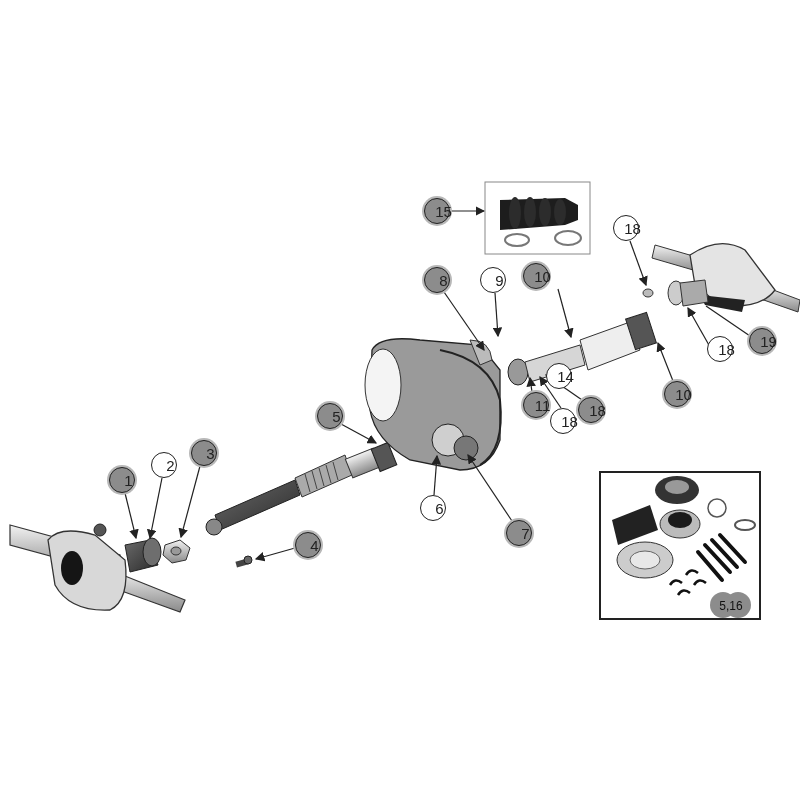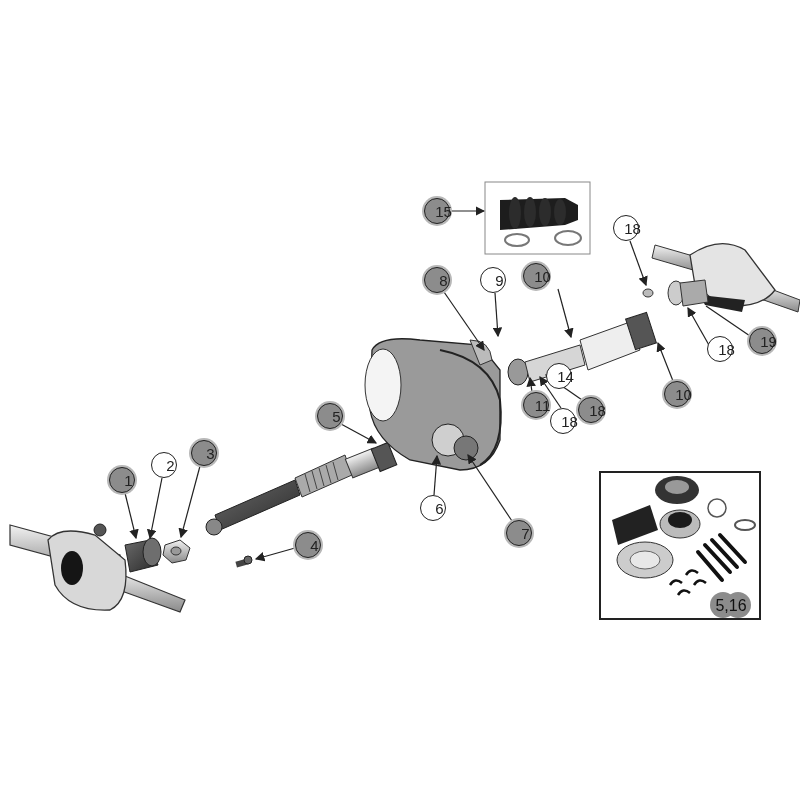--- a/index.html
+++ b/index.html
@@ -1,21 +1,21 @@
 <!DOCTYPE html>
 <html><head>
 <meta charset="utf-8">
 <style>
   html,body{margin:0;padding:0;background:#fff;}
   #stage{position:relative;width:800px;height:800px;background:#ffffff;overflow:hidden;font-family:"Liberation Sans",sans-serif;}
   svg.art{position:absolute;left:0;top:0;width:800px;height:800px;}
   .callout{position:absolute;width:26px;height:26px;border-radius:50%;box-sizing:border-box;border:1.5px solid #222;display:flex;align-items:center;justify-content:center;font-size:15px;color:#222;line-height:1;padding-left:13px;}
   .callout.filled{background:#8c8c8c;box-shadow:0 0 0 2px #b8b8b8;}
   .callout.open{background:#ffffff;}
-  .kit-badge{position:absolute;display:flex;align-items:center;justify-content:center;font-size:16px;color:#111;}
+  .kit-badge{position:absolute;display:flex;align-items:center;justify-content:center;font-size:12px;color:#111;}
 </style>
 </head>
 <body>
 
 <div id="stage">
   <svg class="art" viewBox="0 0 800 800">
     <defs>
       <linearGradient id="metal" x1="0" y1="0" x2="0" y2="1">
         <stop offset="0" stop-color="#f2f2f2"></stop>
           <stop offset="0.5" stop-color="#bdbdbd"></stop>

